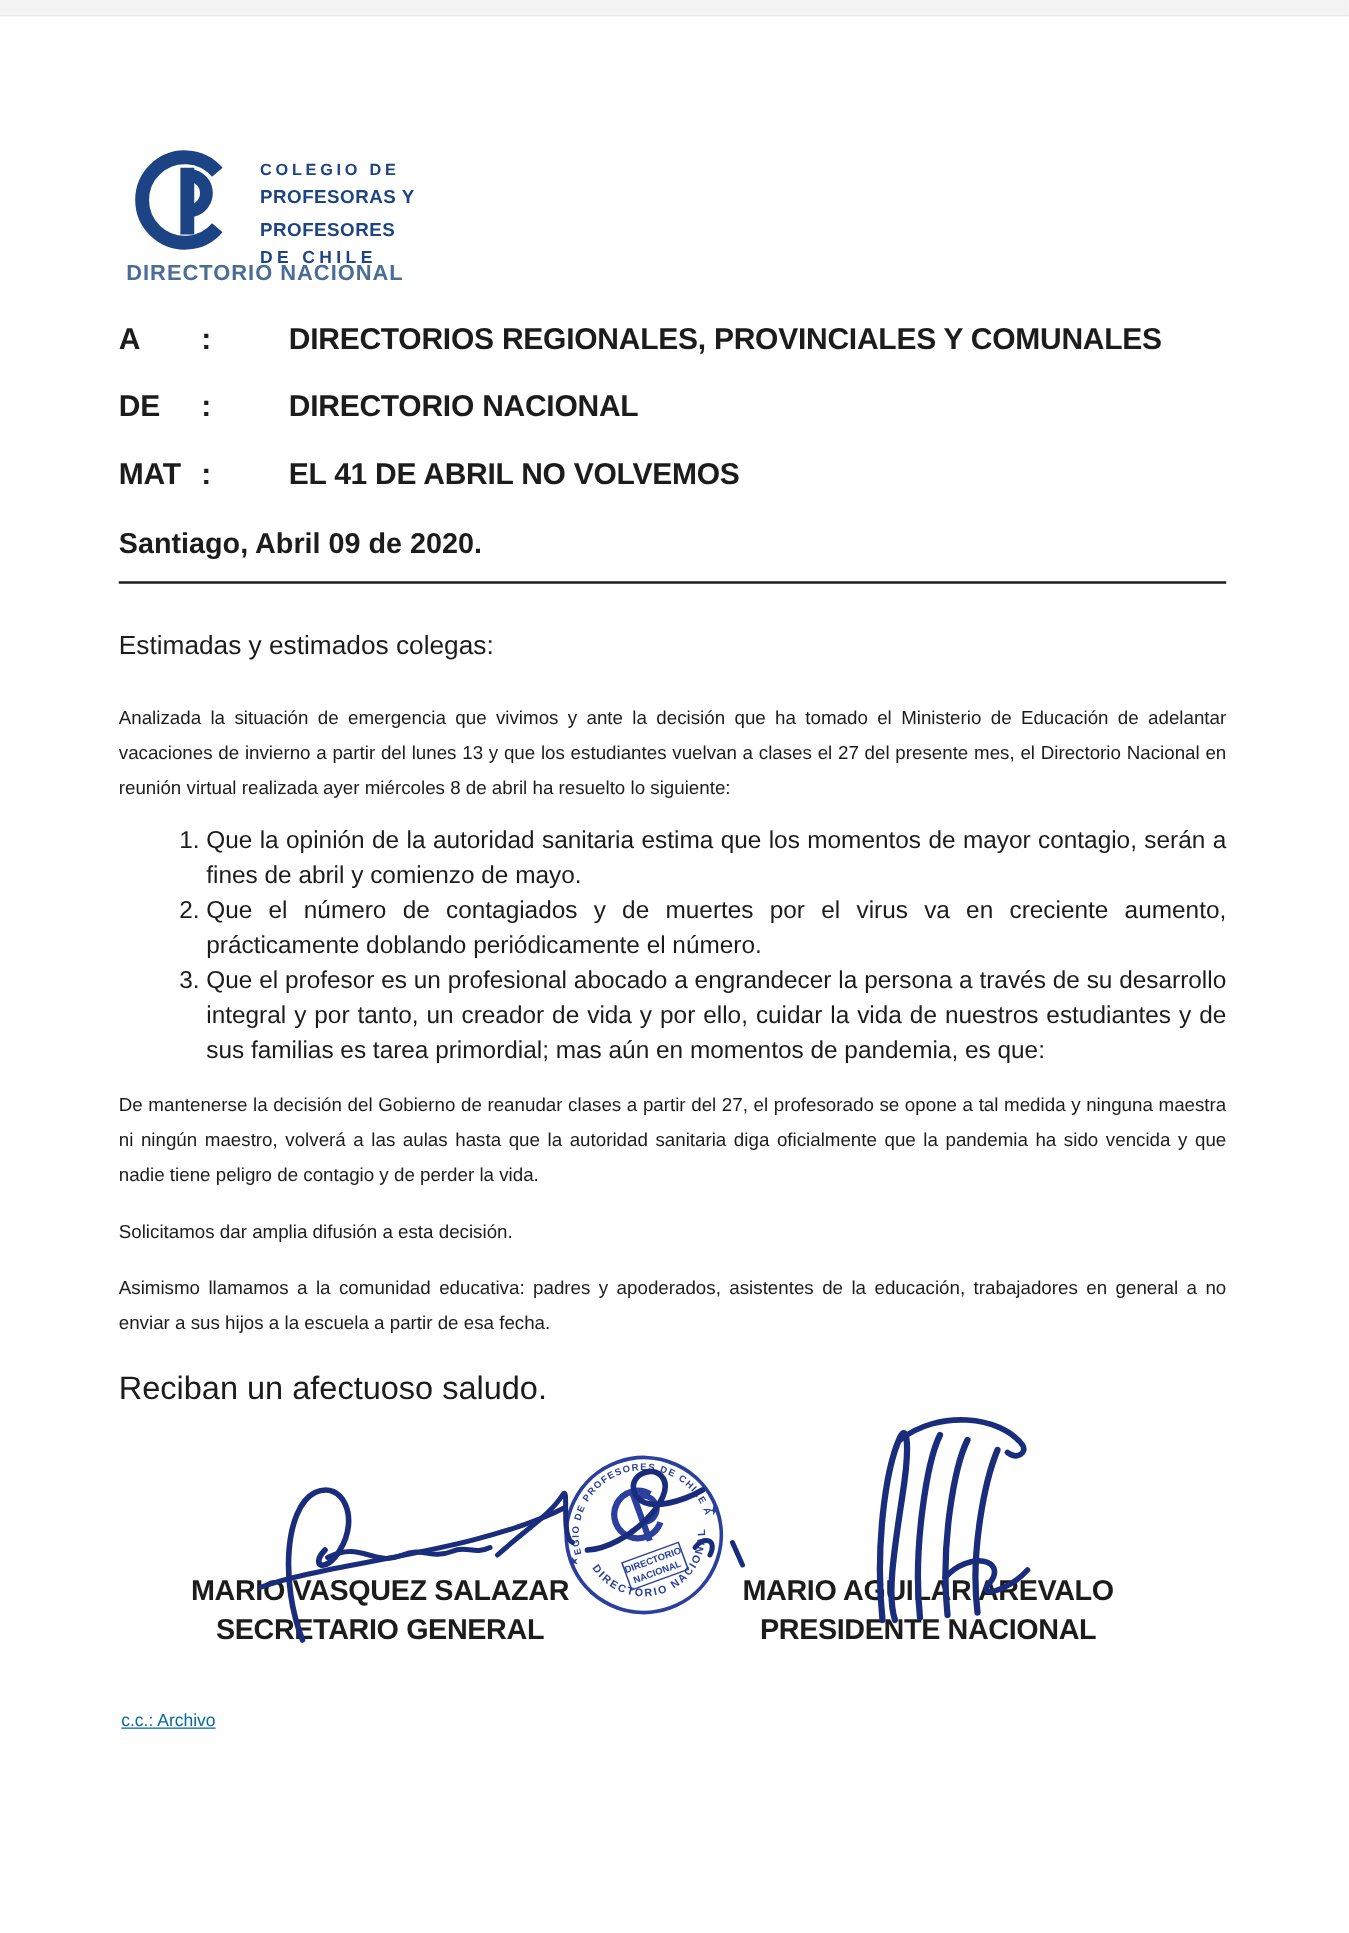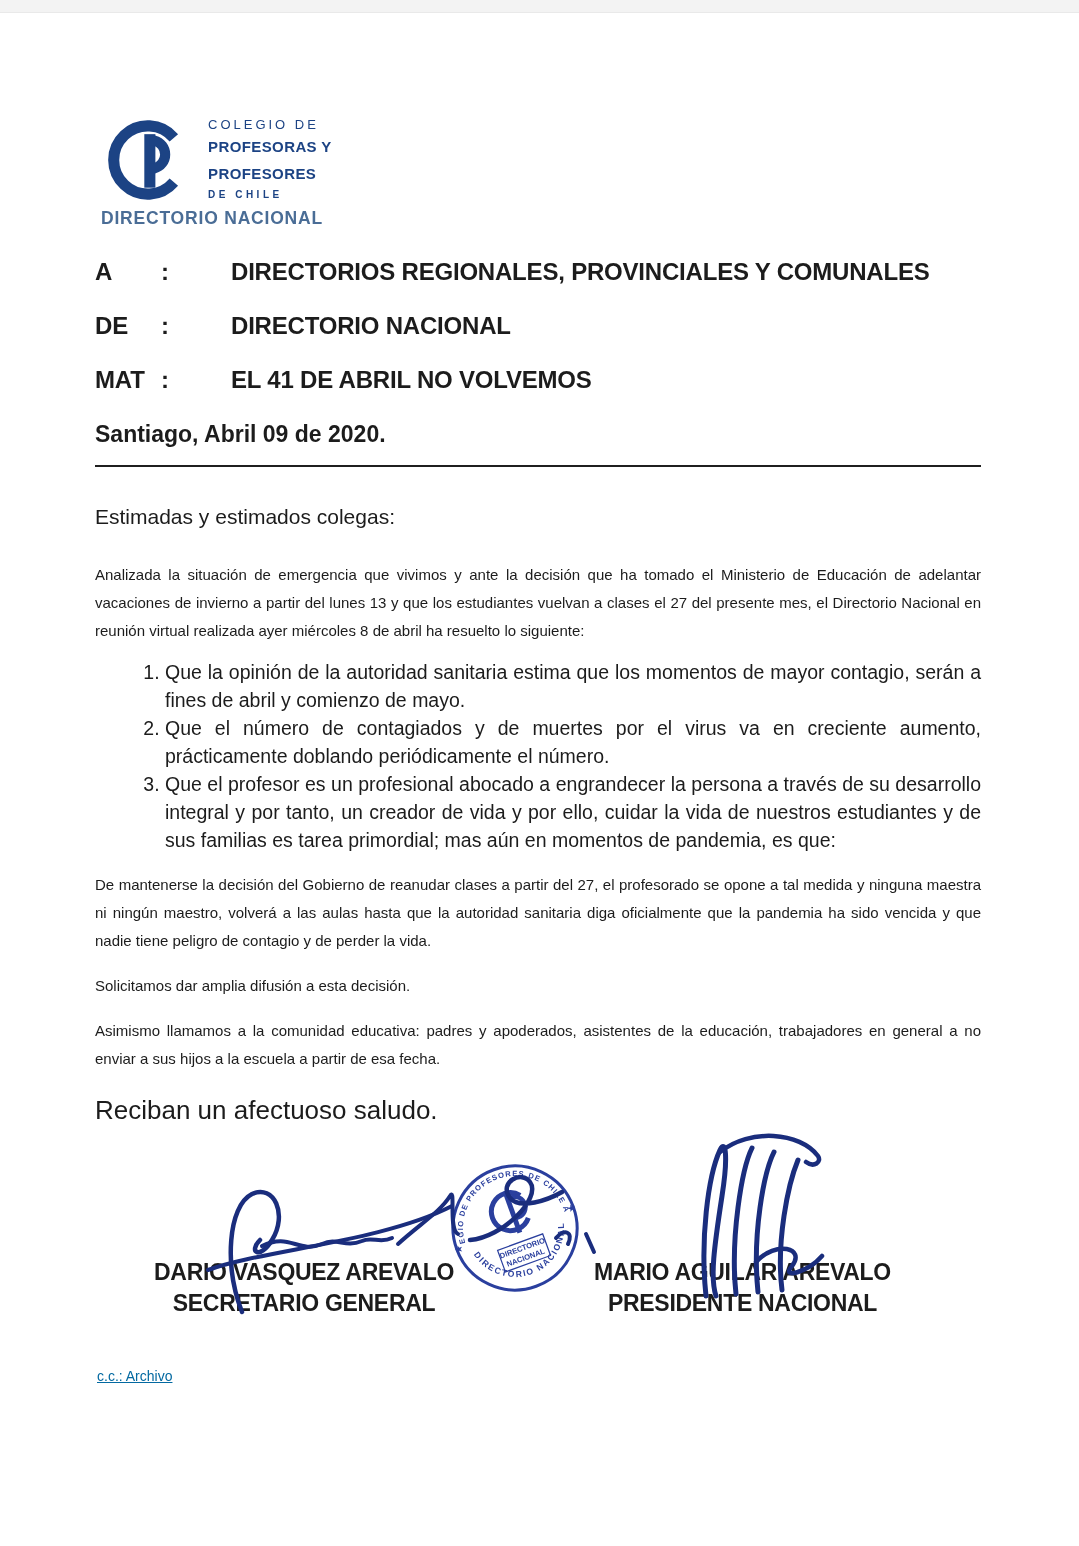--- a/index.html
+++ b/index.html
@@ -10,23 +10,23 @@
     color:#1c1c1c;
   }
   .topbar{
     position:absolute;left:0;top:0;width:1079px;height:12px;
     background:#f3f3f3;border-bottom:1px solid #e9e9e9;
   }
   
   .letterhead{position:absolute;left:103px;top:112px;display:flex;align-items:flex-start;}
   .cp-mark{width:90px;height:96px;flex:0 0 auto;}
   .brand-text{margin-left:15px;padding-top:5px;color:#1c4384;}
-  .brand-l1{font-size:13px;font-weight:normal;letter-spacing:3px;line-height:16px;}
+  .brand-l1{font-size:13px;font-weight:bold;letter-spacing:3px;line-height:16px;margin-top:11px;}
   .brand-l2,.brand-l3{font-size:15px;font-weight:bold;letter-spacing:.4px;line-height:27px;}
-  .brand-l4{font-size:10px;font-weight:bold;letter-spacing:3.5px;line-height:15px;}
+  .brand-l4{font-size:14px;font-weight:bold;letter-spacing:3.5px;line-height:15px;}
   .division{
     position:absolute;left:101px;top:208px;
     font-size:17.5px;font-weight:bold;letter-spacing:.8px;color:#4a6d96;
   }
   
   .doc{position:absolute;left:95px;top:258px;width:886px;}
   .memo-row{display:grid;grid-template-columns:66px 70px auto;
     font-weight:bold;font-size:24px;line-height:28px;letter-spacing:-0.2px;margin-bottom:26px;}
   .dateline{font-weight:bold;font-size:23px;line-height:28px;margin-top:1px;}
   .rule{border:0;border-top:2px solid #1f1f1f;margin:17px 0 0 0;}
@@ -101,21 +101,21 @@
     <li>Que el profesor es un profesional abocado a engrandecer la persona a través de su desarrollo integral y por tanto, un creador de vida y por ello, cuidar la vida de nuestros estudiantes y de sus familias es tarea primordial; mas aún en momentos de pandemia, es que:</li>
   </ol>
 
   <p class="para tight">De mantenerse la decisión del Gobierno de reanudar clases a partir del 27, el profesorado se opone a tal medida y ninguna maestra ni ningún maestro, volverá a las aulas hasta que la autoridad sanitaria diga oficialmente que la pandemia ha sido vencida y que nadie tiene peligro de contagio y de perder la vida.</p>
   <p class="para tight">Solicitamos dar amplia difusión a esta decisión.</p>
   <p class="para tight">Asimismo llamamos a la comunidad educativa: padres y apoderados, asistentes de la educación, trabajadores en general a no enviar a sus hijos a la escuela a partir de esa fecha.</p>
   <p class="closing">Reciban un afectuoso saludo.</p>
 </div>
 
 <div class="signer signer-left">
-  <div class="signer-name">DARIO VASQUEZ AREVALO</div>
+  <div class="signer-name">MARIO VASQUEZ SALAZAR</div>
   <div class="signer-title">SECRETARIO GENERAL</div>
 </div>
 <div class="signer signer-right">
   <div class="signer-name">MARIO AGUILAR AREVALO</div>
   <div class="signer-title">PRESIDENTE NACIONAL</div>
 </div>
 
 <svg class="stamp-svg" viewBox="0 0 150 150" aria-hidden="true">
   <g transform="rotate(-20 75 75)">
     <circle class="stamp-stroke" cx="75" cy="75" r="62" stroke-width="3"></circle>

